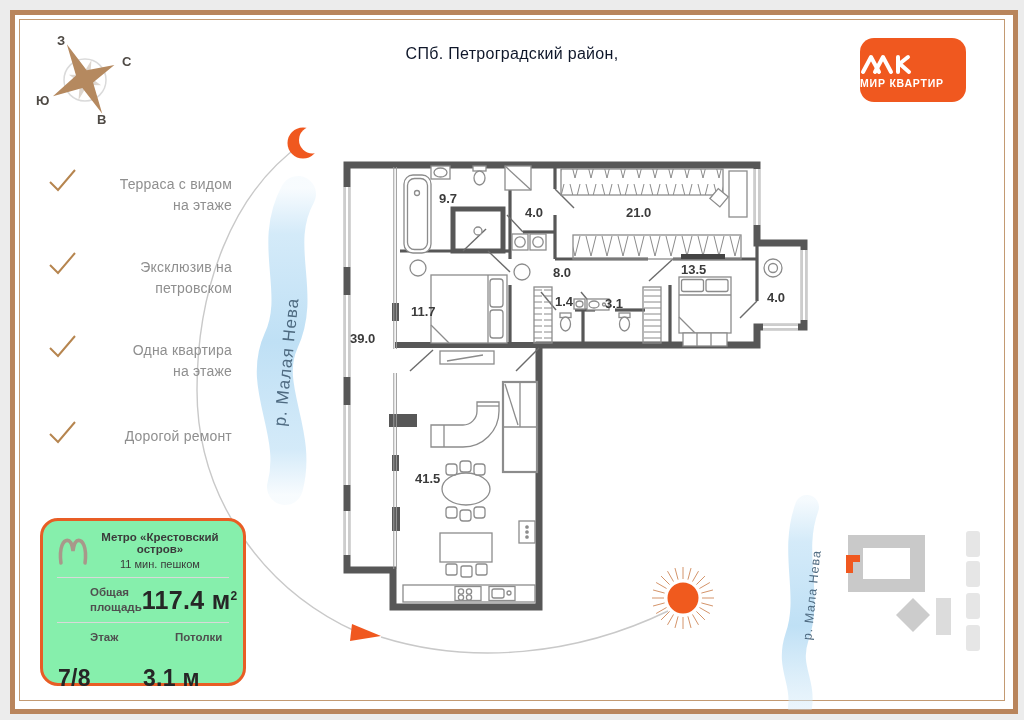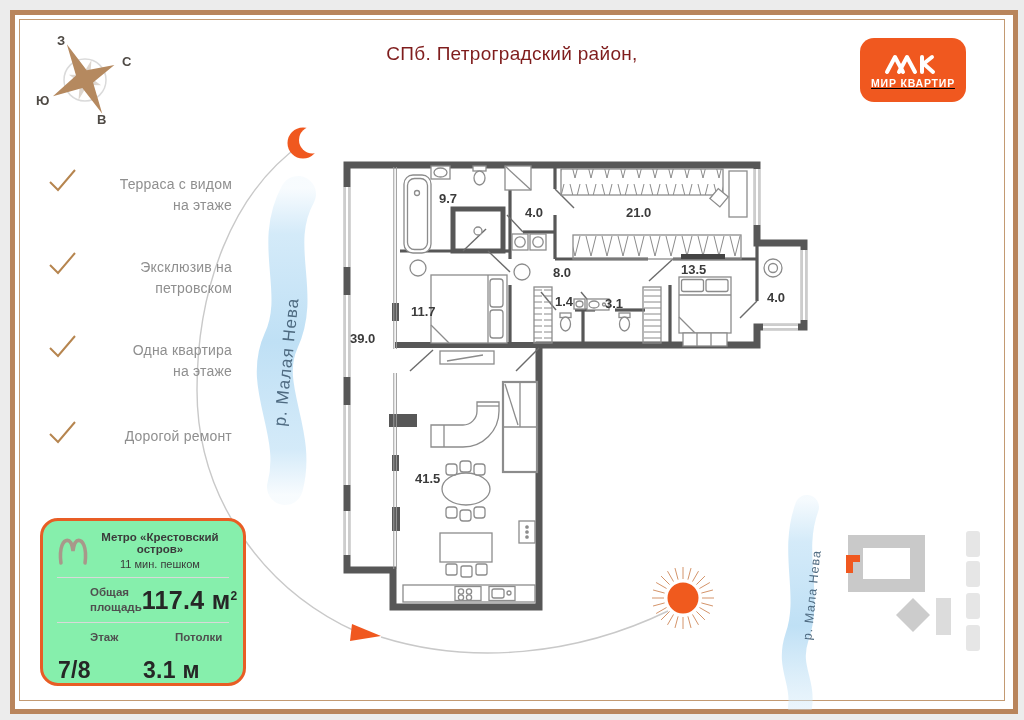--- a/index.html
+++ b/index.html
@@ -4,42 +4,42 @@
 <style>
   html,body{margin:0;padding:0;}
   body{
     width:1024px;height:720px;position:relative;overflow:hidden;
     background:#ececec;
     font-family:"Liberation Sans", sans-serif;
   }
   .abs{position:absolute;}
   .page{left:10px;top:10px;width:998px;height:694px;background:#fff;border:5px solid #b9855c;}
   .page-inner-line{left:19px;top:19px;width:984px;height:680px;border:1px solid #c39a72;pointer-events:none;}
-  .title{left:0;top:38px;width:1024px;text-align:center;color:#7f1d1d;font-size:19px;
+  .title{left:0;top:38px;width:1024px;text-align:center;color:#0f172a;font-size:16px;
          font-weight:500;letter-spacing:.3px;line-height:31px;}
   .brand{left:860px;top:38px;width:106px;height:64px;background:#f0581f;border-radius:14px;
-         display:flex;flex-direction:column;align-items:center;justify-content:center;gap:2px;text-decoration:underline;}
+         display:flex;flex-direction:column;justify-content:center;gap:2px;}
   .brand-label{color:#fff;font-size:10.5px;font-weight:700;letter-spacing:.8px;}
   .feature{width:170px;text-align:right;color:#8f8f8f;font-size:14px;line-height:21px;letter-spacing:.2px;}
   .check{width:30px;height:26px;}
   .river-label{color:#4e6a80;font-weight:500;letter-spacing:1px;white-space:nowrap;text-align:center;}
   .card{left:40px;top:518px;width:206px;height:168px;background:#86efac;border:3px solid #e85d25;
         border-radius:18px;box-sizing:border-box;padding:10px 13px 8px 13px;}
   .card hr{border:none;border-top:1px solid #d9d9d9;margin:7px 1px;}
   .metro-row{display:flex;align-items:center;}
   .metro-text{flex:1;text-align:center;color:#3b3b3b;}
   .metro-l1{font-size:11.5px;font-weight:700;}
   .metro-l2{font-size:11px;font-weight:500;margin-top:3px;}
   .area-row{display:flex;align-items:center;justify-content:space-between;padding:0 2px;}
   .card-lbl{font-size:11.5px;font-weight:600;color:#4f4f4f;line-height:15px;margin-left:32px;}
   .card-val{font-size:25px;font-weight:800;color:#262626;letter-spacing:.3px;}
   .card-val sup{font-size:12px;font-weight:800;}
   .bottom-row{display:flex;padding:0 2px;}
   .bottom-col{width:50%;}
-  .bottom-col .card-val{font-size:23px;margin-top:12px;}
+  .bottom-col .card-val{font-size:23px;margin-top:20px;}
   svg text{font-family:"Liberation Sans", sans-serif;}
   .plan-label{font-size:13px;font-weight:600;fill:#3b3b3b;}
 </style>
 </head>
 <body>
 
 <div class="abs page"></div>
 <div class="abs page-inner-line"></div>
 
 <svg class="abs" style="left:0;top:0" width="1024" height="720" viewBox="0 0 1024 720">

